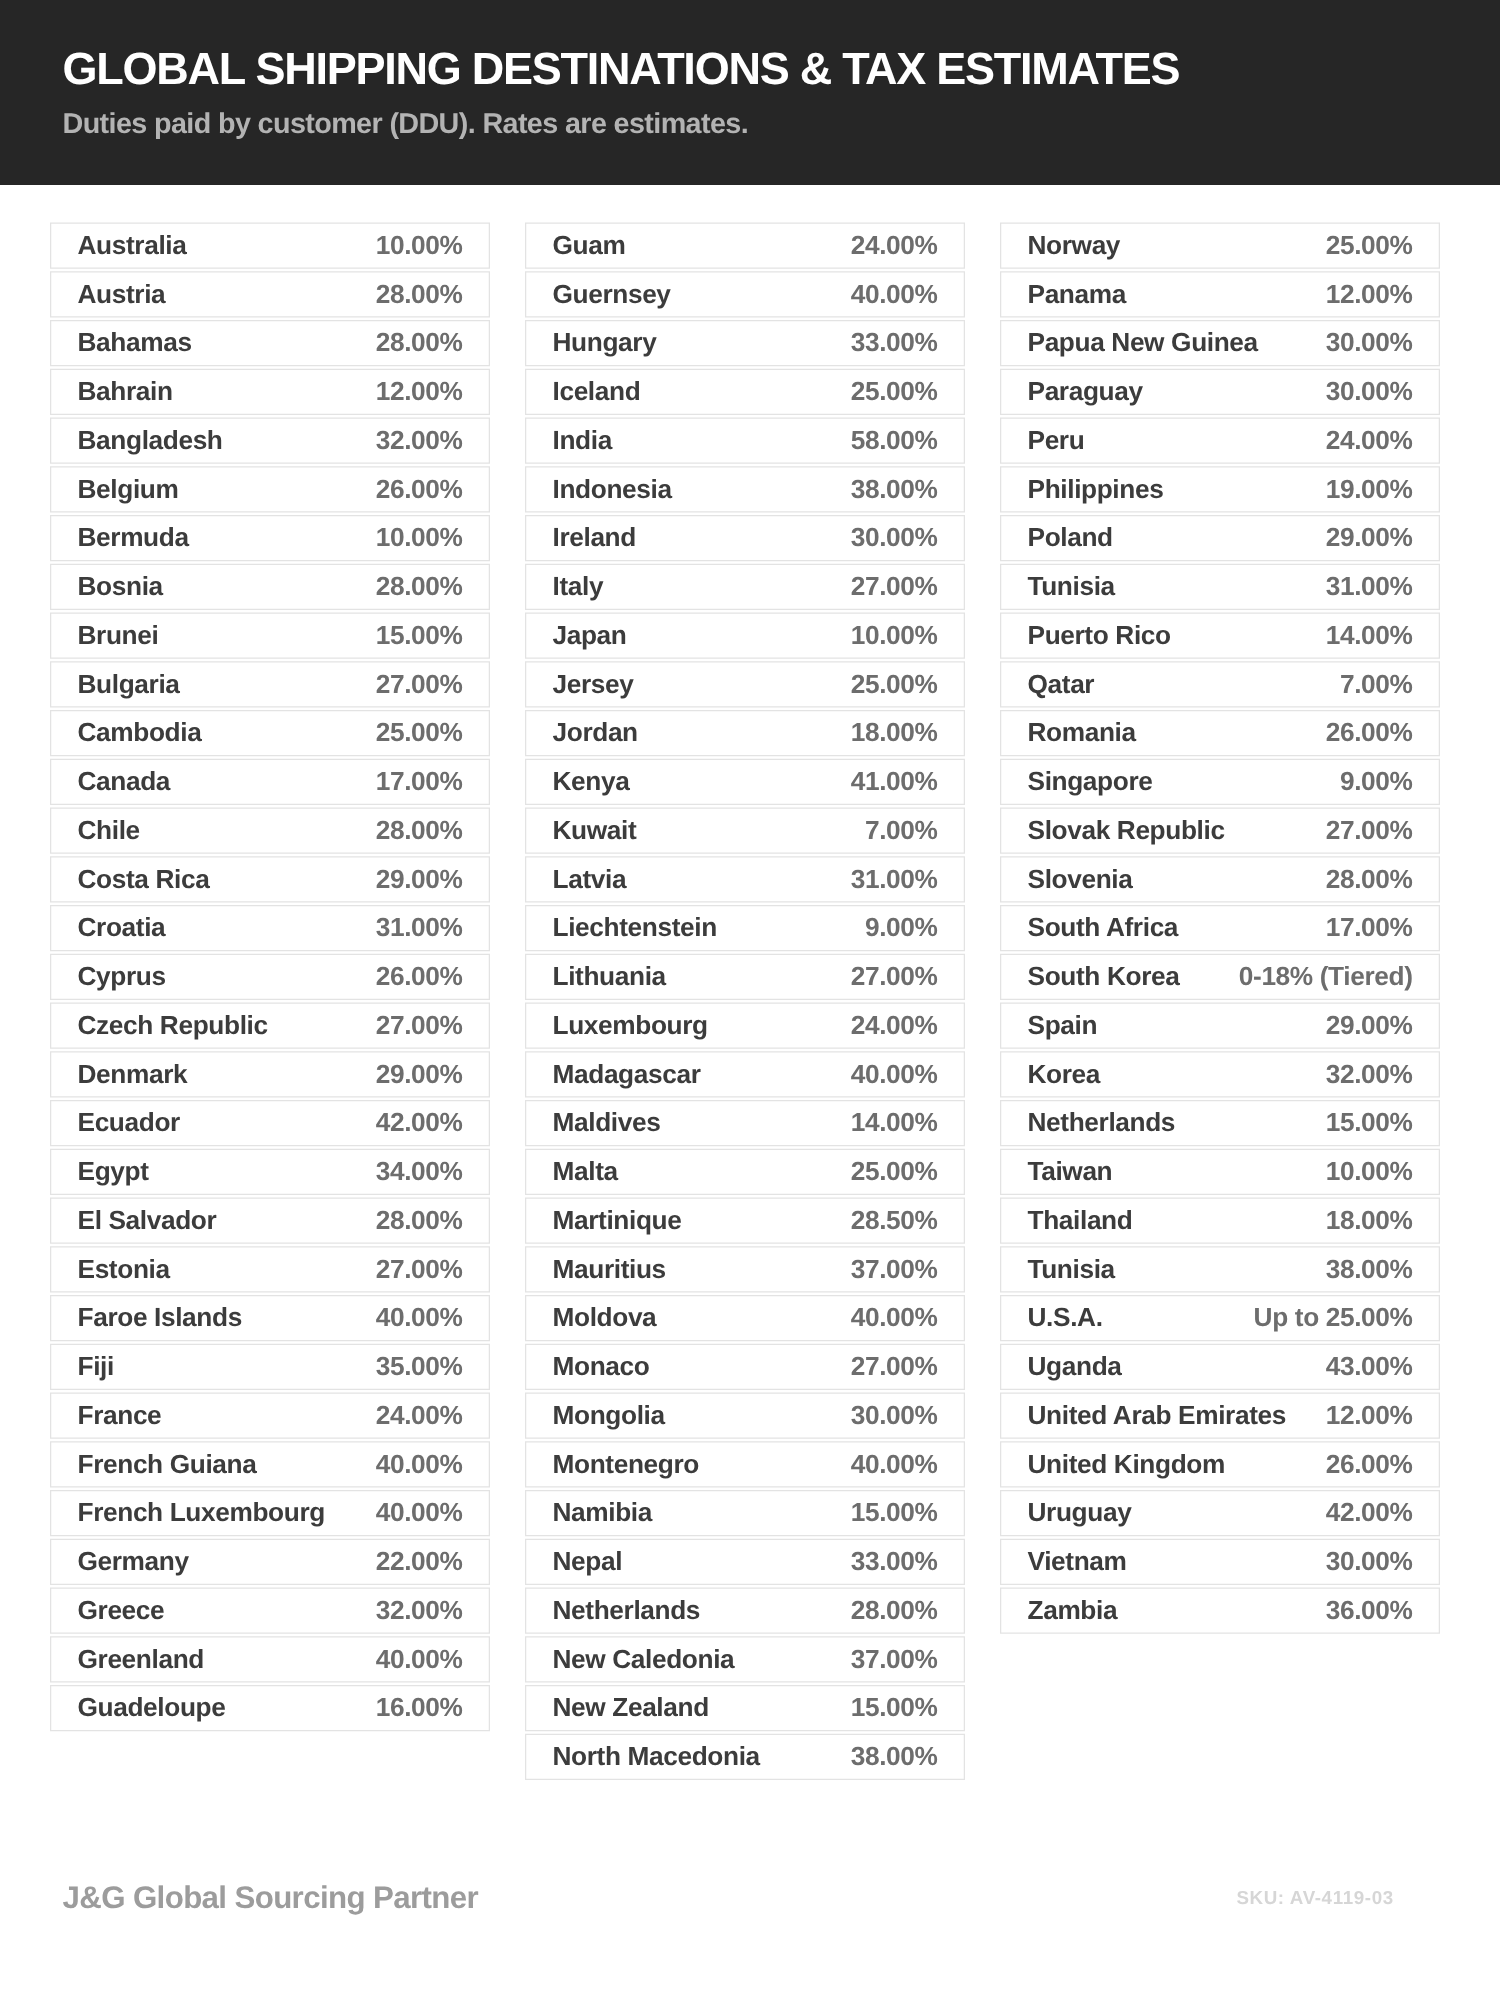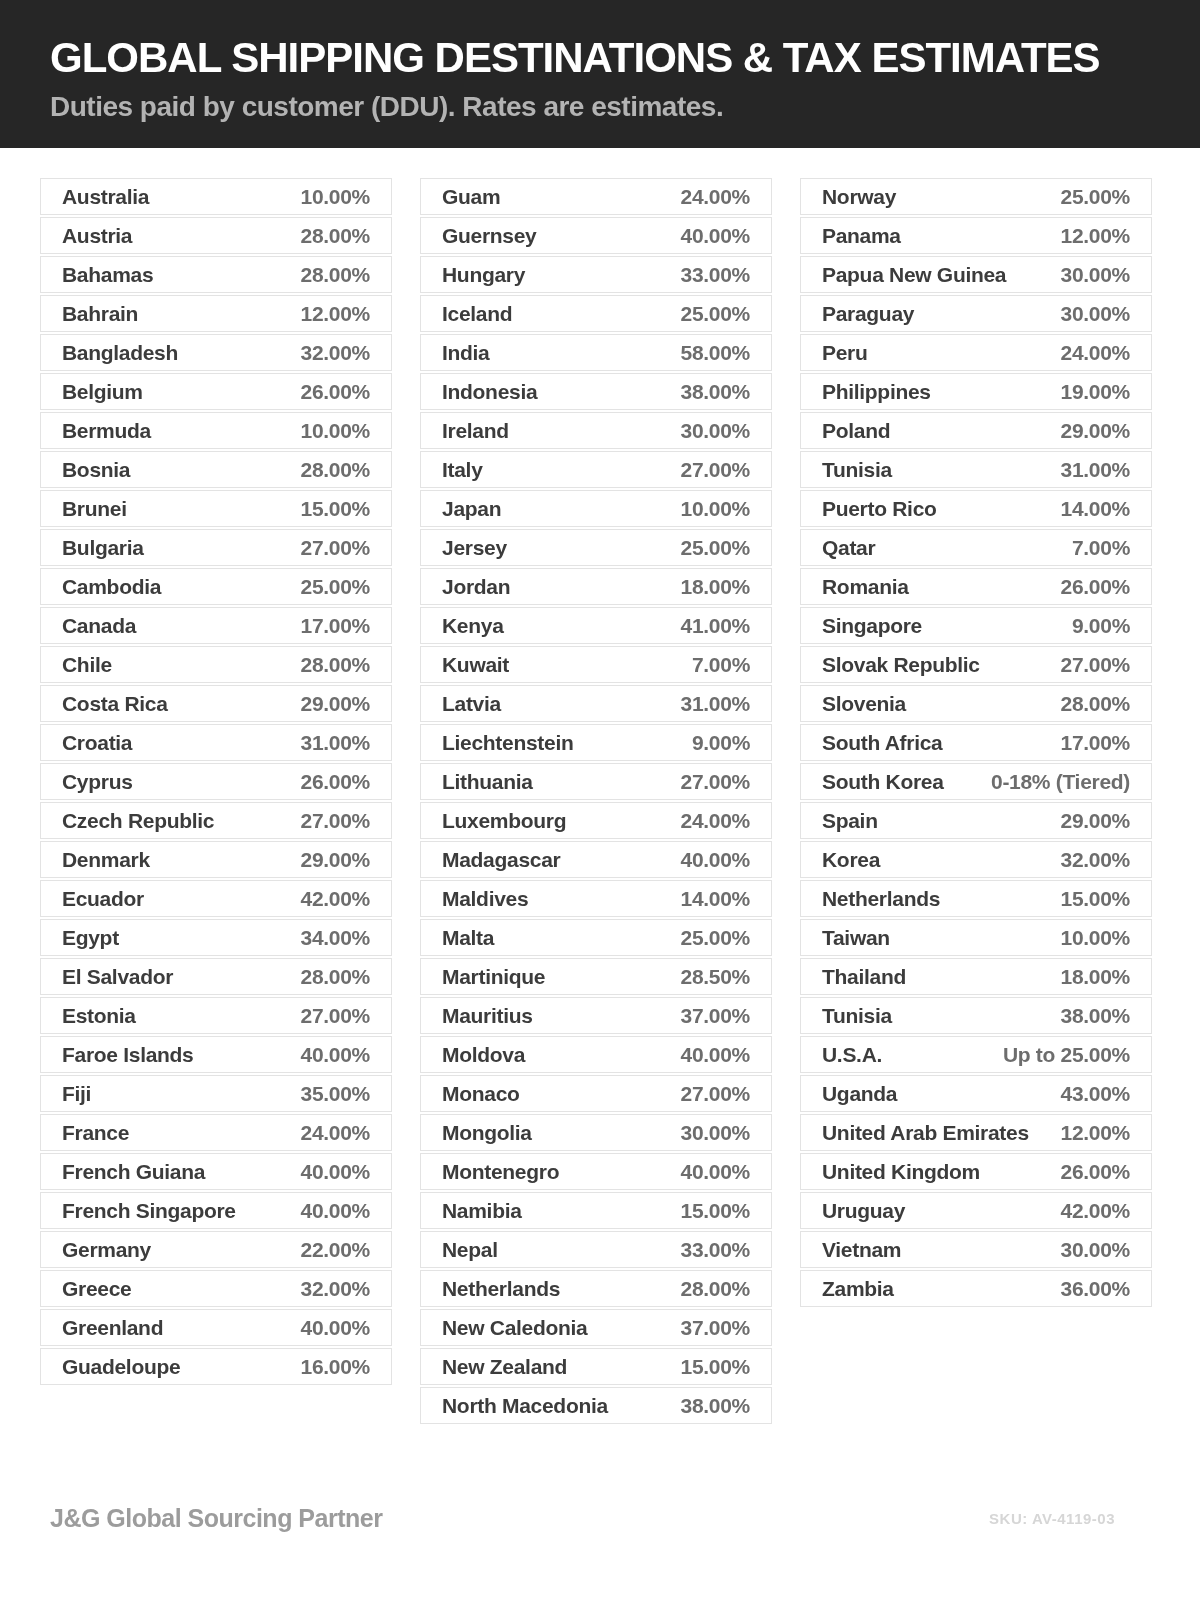--- a/index.html
+++ b/index.html
@@ -9,30 +9,30 @@
     overflow: hidden;
     font-family: "Liberation Sans", sans-serif;
   }
   .banner {
     height: 148px;
     background: #262626;
     padding: 36px 50px 0 50px;
   }
   .banner h1 {
     color: #ffffff;
-    font-size: 42px;
+    font-size: 36px;
     font-weight: bold;
     letter-spacing: -1px;
     line-height: 1.05;
     white-space: nowrap;
   }
   .banner p {
     margin-top: 11px;
     color: #b3b3b3;
-    font-size: 28px;
+    font-size: 23px;
     font-weight: bold;
     letter-spacing: -0.5px;
   }
   .table-wrap {
     margin: 30px 48px 0 40px;
     display: grid;
     grid-template-columns: repeat(3, 1fr);
     column-gap: 28px;
     align-items: start;
   }
@@ -189,21 +189,21 @@
       </div>
       <div class="row">
         <span class="country">France</span>
         <span class="rate">24.00%</span>
       </div>
       <div class="row">
         <span class="country">French Guiana</span>
         <span class="rate">40.00%</span>
       </div>
       <div class="row">
-        <span class="country">French Singapore</span>
+        <span class="country">French Luxembourg</span>
         <span class="rate">40.00%</span>
       </div>
       <div class="row">
         <span class="country">Germany</span>
         <span class="rate">22.00%</span>
       </div>
       <div class="row">
         <span class="country">Greece</span>
         <span class="rate">32.00%</span>
       </div>

